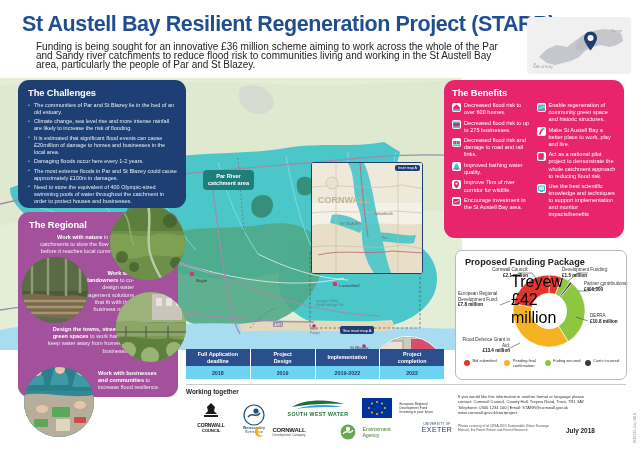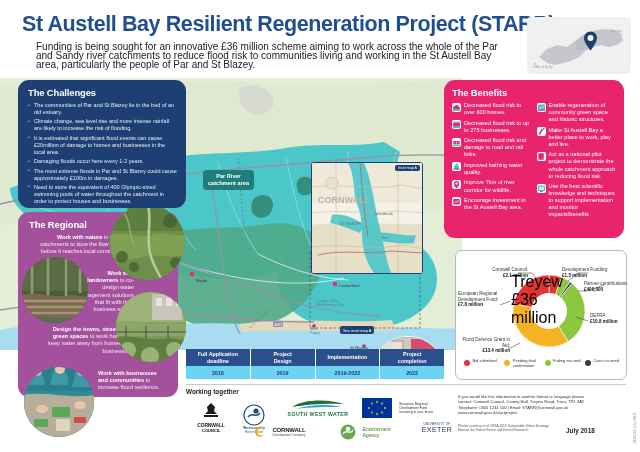--- a/index.html
+++ b/index.html
@@ -558,35 +558,36 @@
       <div class="tl-top">Implementation</div>
       <div class="tl-bot">2019-2022</div>
     </div>
     <div class="tl-cell">
       <div class="tl-top">Project<br>completion</div>
       <div class="tl-bot">2022</div>
     </div>
   </div>
 
   <div class="card-funding">
+    <div class="fund-title">Proposed Funding Package</div>
 
     <svg class="donut" viewBox="0 0 76 76">
       <g id="donut-slices">
           <path d="M 38 38 L 38 2 A 36 36 0 0 1 50.90124618363082 4.391104646100736 Z" fill="#e3342f" stroke="#ffffff" stroke-width="0.6"></path>
           <path d="M 38 38 L 50.90124618363082 4.391104646100736 A 36 36 0 0 1 59.160269082529034 8.875388202501892 Z" fill="#8dc63f" stroke="#ffffff" stroke-width="0.6"></path>
           <path d="M 38 38 L 59.160269082529034 8.875388202501892 A 36 36 0 0 1 61.140353948715415 10.422400047716792 Z" fill="#3b3b3b" stroke="#ffffff" stroke-width="0.6"></path>
           <path d="M 38 38 L 61.140353948715415 10.422400047716792 A 36 36 0 0 1 57.07709351239538 68.52973146163134 Z" fill="#8dc63f" stroke="#ffffff" stroke-width="0.6"></path>
           <path d="M 38 38 L 57.07709351239538 68.52973146163134 A 36 36 0 0 1 2.786686373582995 30.515179130560675 Z" fill="#f5b323" stroke="#ffffff" stroke-width="0.6"></path>
           <path d="M 38 38 L 2.786686373582995 30.515179130560675 A 36 36 0 0 1 37.99999999999999 2 Z" fill="#e3342f" stroke="#ffffff" stroke-width="0.6"></path>
         </g>
       <circle cx="38" cy="38" r="18" fill="#ffffff"></circle>
     </svg>
     <div class="donut ctr">
       <span>Treyew</span>
-      <span>£36 million</span>
+      <span>£42 million</span>
     </div>
 
     <svg style="position:absolute;left:0;top:0;width:172px;height:130px;">
       <g stroke="#4a4a4a" stroke-width="0.6" fill="none">
         <path d="M62 22 L76 22 L84 32"></path>
         <path d="M132 22 L122 22 L112 30"></path>
         <path d="M148 34 L132 40 L122 40"></path>
         <path d="M132 70 L120 66"></path>
         <path d="M52 98 L64 92"></path>
         <path d="M44 54 L54 50"></path>

